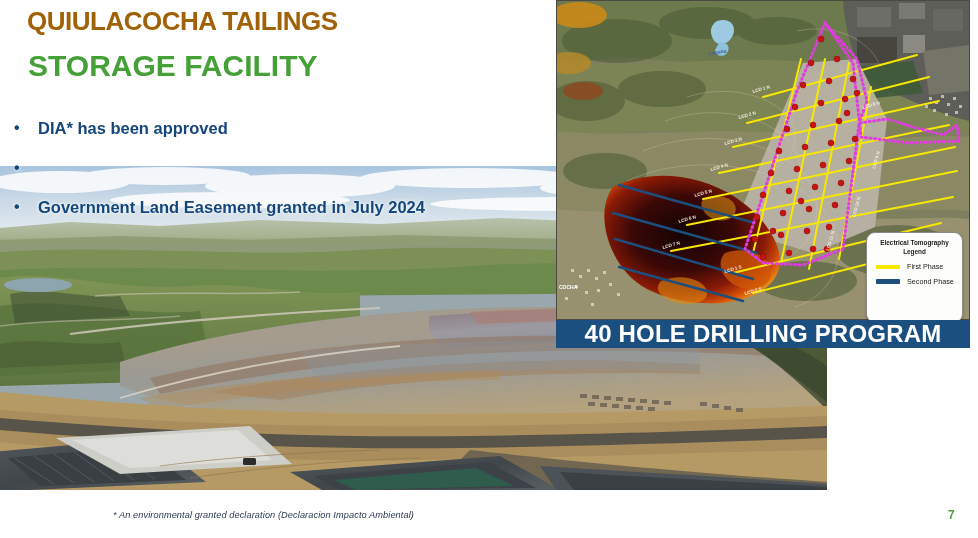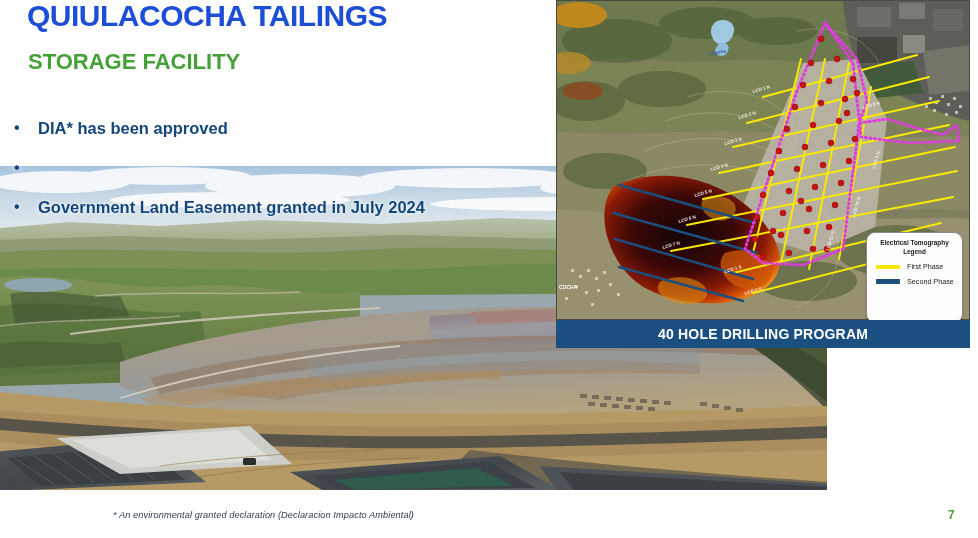--- a/index.html
+++ b/index.html
@@ -6,27 +6,27 @@
   html, body {
     width: 978px; height: 538px;
     background: #ffffff;
     font-family: "Liberation Sans", sans-serif;
     overflow: hidden;
   }
   #slide { position: relative; width: 978px; height: 538px; background: #fff; }
 
   
   .title-main {
-    position: absolute; left: 27px; top: 0;
-    font-size: 30px; font-weight: bold; letter-spacing: -0.5px;
-    color: #1d4ed8; line-height: 1.05; white-space: nowrap;
+    position: absolute; left: 27px; top: 8px;
+    font-size: 26px; font-weight: bold; letter-spacing: -0.5px;
+    color: #a16207; line-height: 1.05; white-space: nowrap;
   }
   .title-sub {
     position: absolute; left: 28px; top: 50px;
-    font-size: 22px; font-weight: bold; letter-spacing: 0px;
+    font-size: 30px; font-weight: bold; letter-spacing: 0px;
     color: #44a037; line-height: 1.05; white-space: nowrap;
   }
 
   
   .photo {
     position: absolute; left: 0px; top: 166px;
     width: 827px; height: 324px;
     overflow: hidden;
     background: #9aa7ad;
   }
@@ -79,21 +79,21 @@
   .legend-label { font-size: 7.2px; color: #1a1a1a; margin-left: 7px; font-weight: normal; }
 
   
   .banner {
     position: absolute; left: 556px; top: 320px;
     width: 414px; height: 28px;
     background: #1a4f80;
     display: flex; align-items: center; justify-content: center;
   }
   .banner-text {
-    color: #ffffff; font-size: 14px; font-weight: bold; letter-spacing: .2px;
+    color: #ffffff; font-size: 24px; font-weight: bold; letter-spacing: .2px;
   }
 
   
   .footer-logo { position: absolute; left: 5px; top: 504px; width: 72px; height: 30px; }
   .footnote {
     position: absolute; left: 113px; top: 510px;
     font-size: 9.2px; font-style: italic; color: #2b3a52;
     letter-spacing: .1px; white-space: nowrap;
   }
   .page-num {

